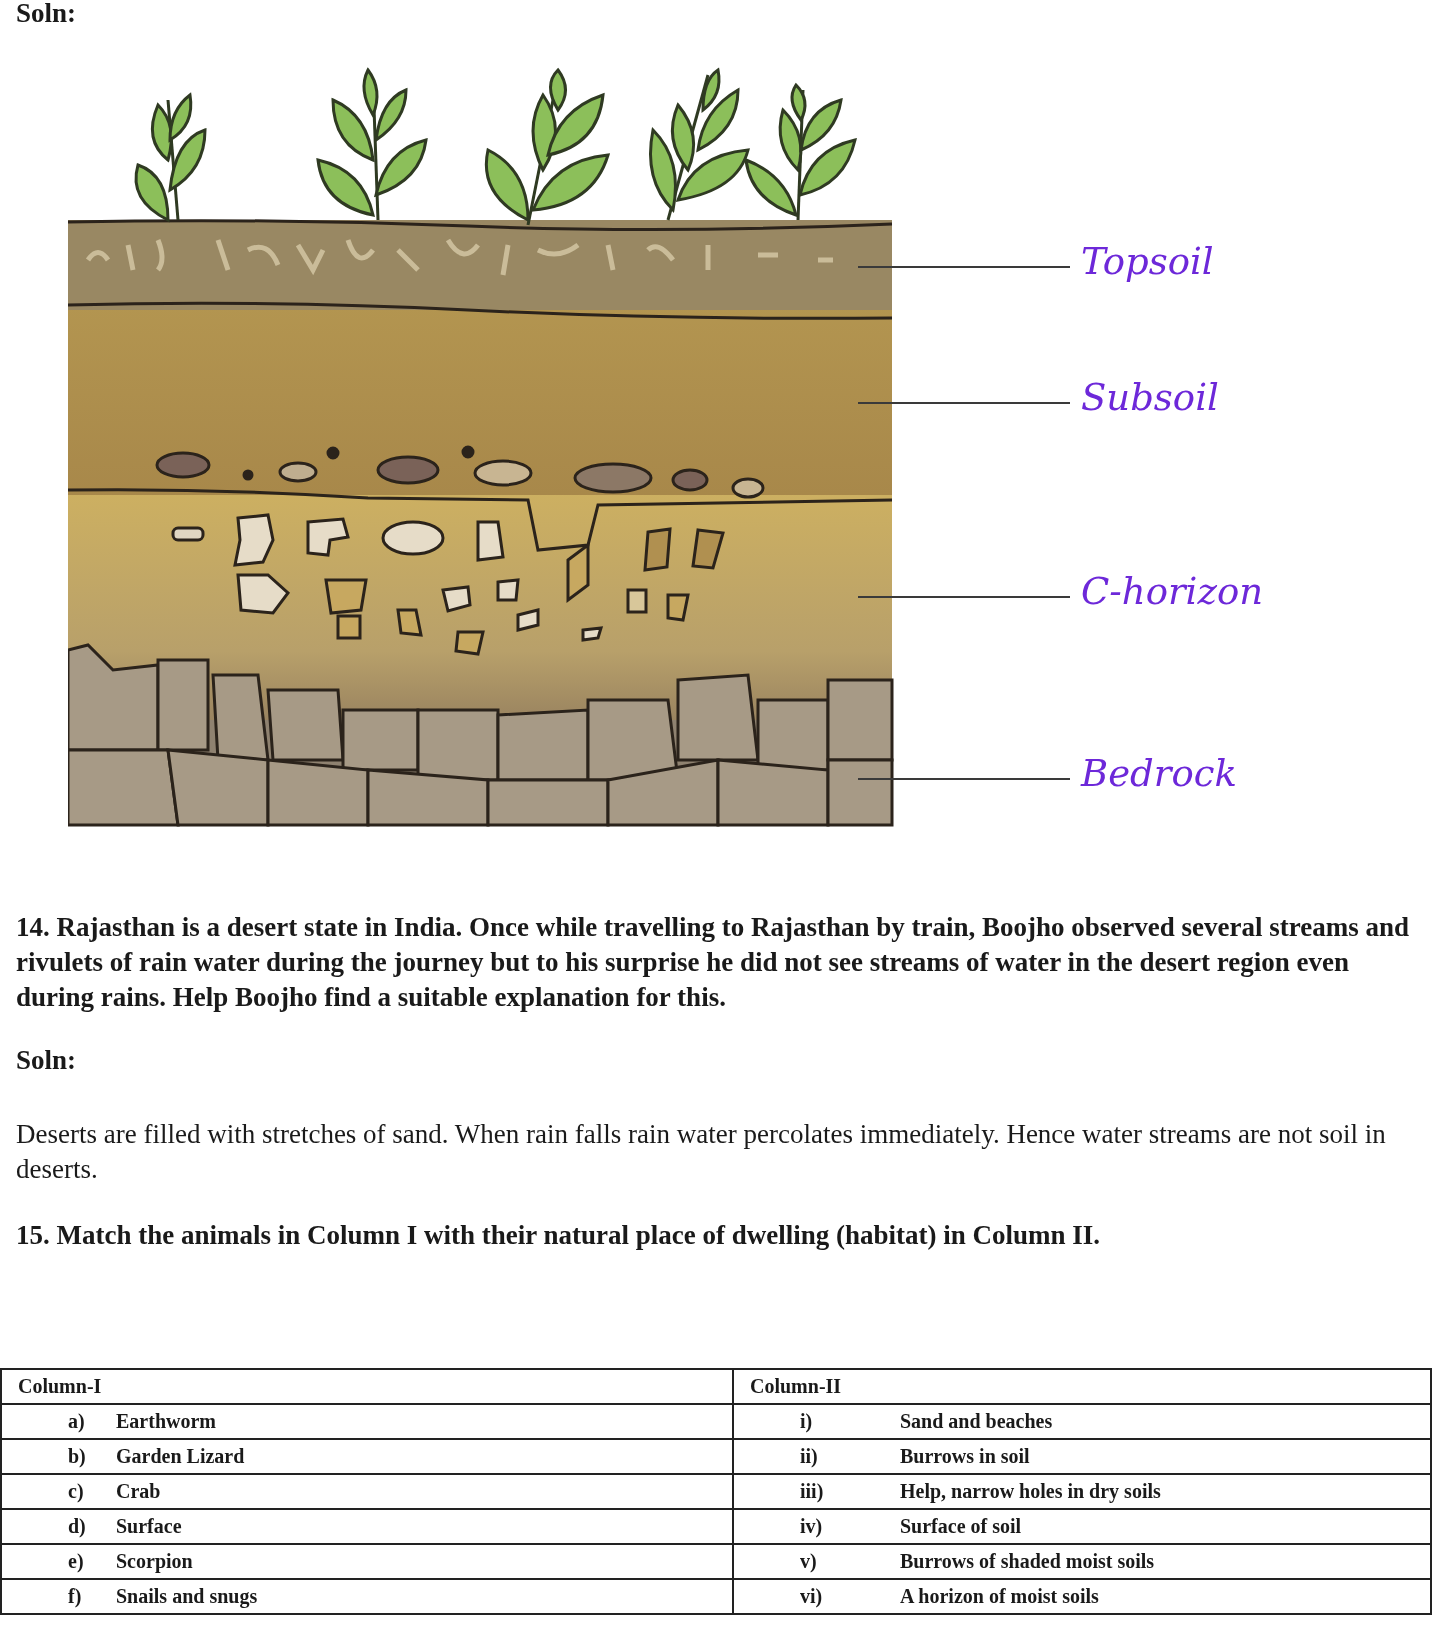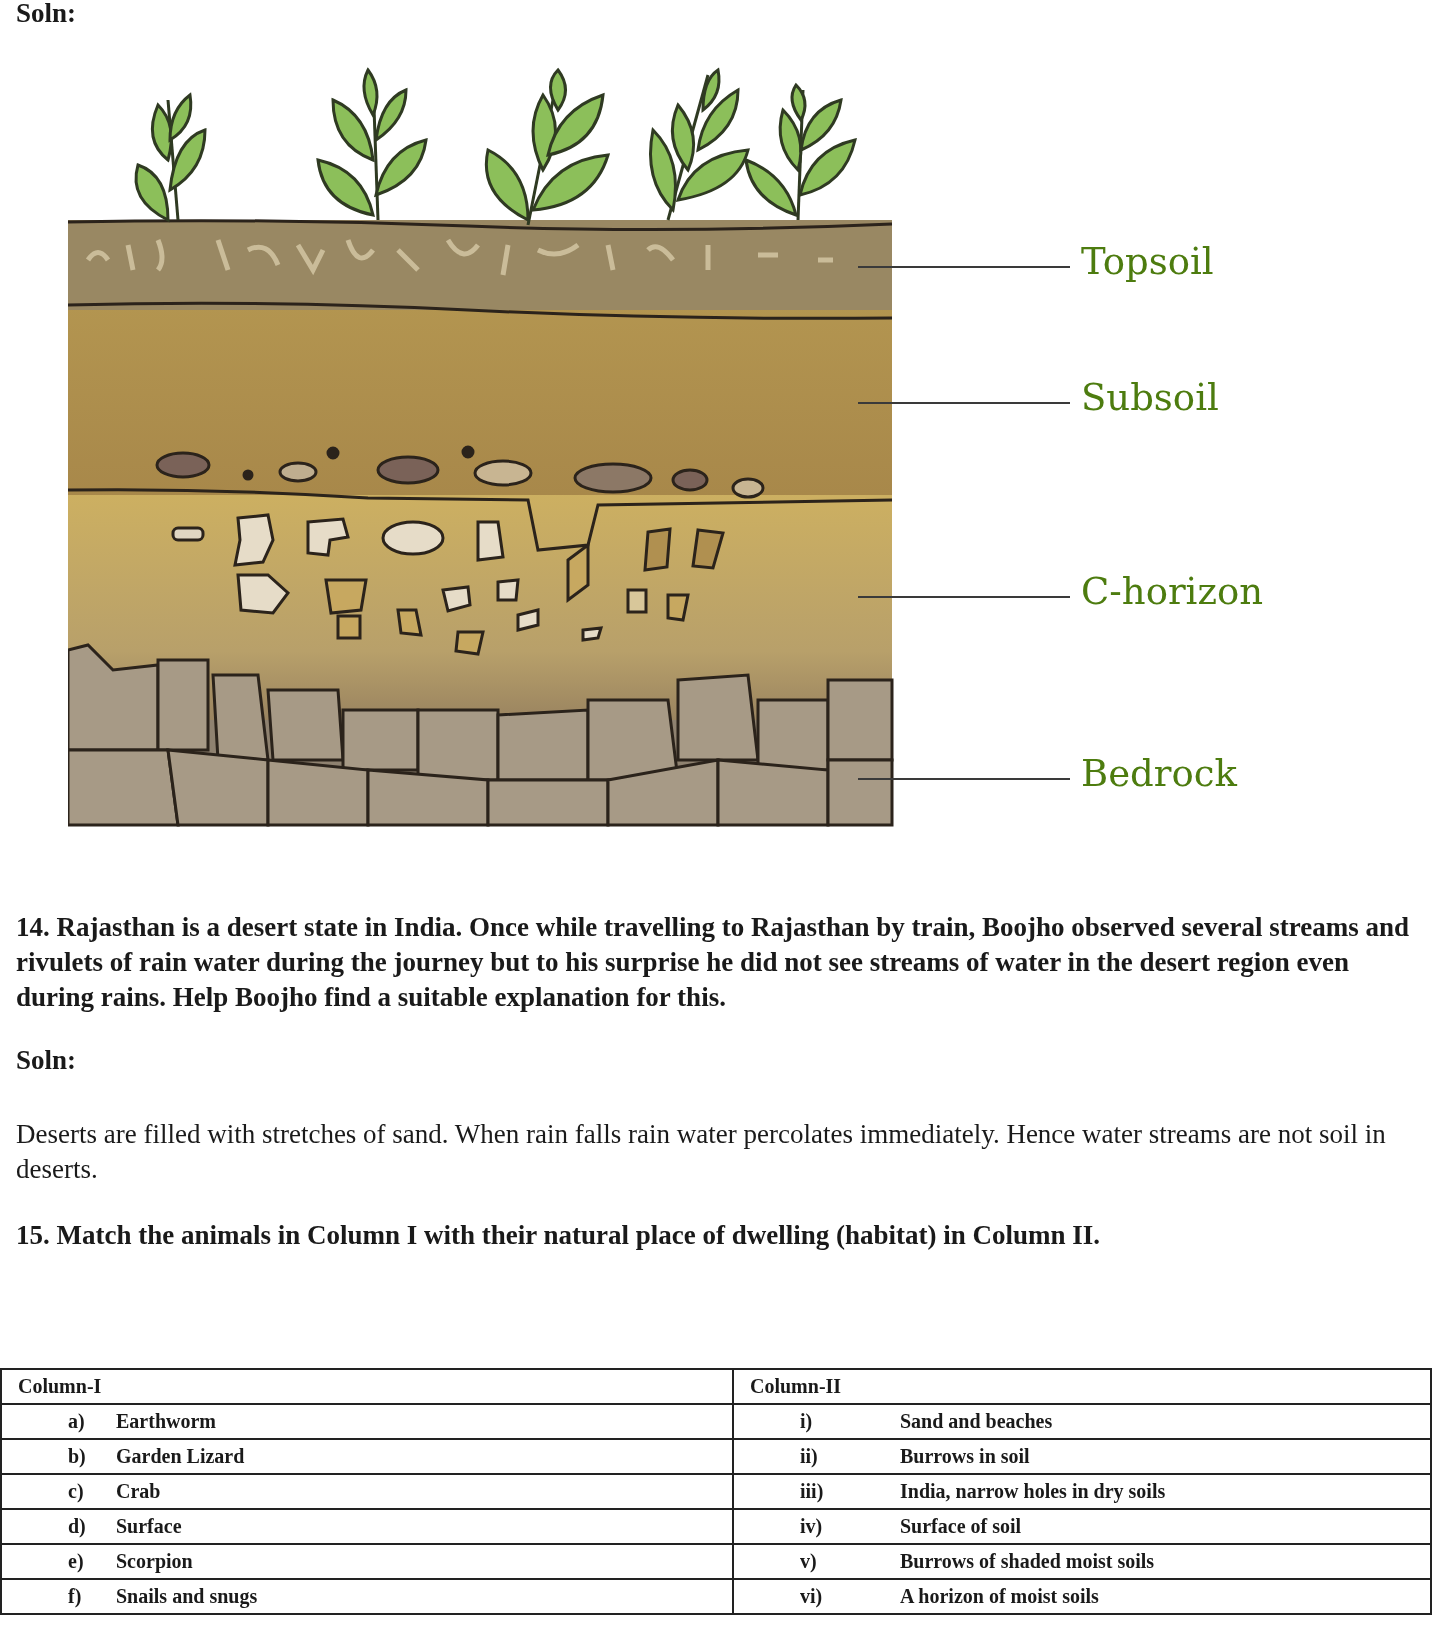--- a/index.html
+++ b/index.html
@@ -9,21 +9,21 @@
     }
     .abs { position: absolute; }
     .heading { left: 16px; font-size: 27px; font-weight: bold; }
     .qtext { left: 16px; width: 1400px; font-size: 27px; font-weight: bold; line-height: 35px; }
     .ptext { left: 16px; width: 1400px; font-size: 27px; line-height: 35px; }
 
     
     .diagram { left: 68px; top: 60px; width: 1300px; height: 800px; }
     .label {
       position: absolute; font-family: "DejaVu Serif", "Liberation Serif", serif;
-      font-size: 37px; color: #4d7c0f;
+      font-size: 37px; color: #6d28d9; font-style: italic;
     }
     .leader { position: absolute; height: 2px; background: #3a3a3a; }
 
     
     table.match {
       position: absolute; left: 0; top: 1368px; width: 1432px;
       border-collapse: collapse; font-size: 20px; font-weight: bold;
     }
     table.match td {
       border: 2px solid #222; height: 33px; padding: 0; vertical-align: middle;
@@ -191,21 +191,21 @@
   <tr>
     <td class="c1"><span class="num1">a)</span><span>Earthworm</span></td>
     <td><span class="num2">i)</span><span>Sand and beaches</span></td>
   </tr>
   <tr>
     <td class="c1"><span class="num1">b)</span><span>Garden Lizard</span></td>
     <td><span class="num2">ii)</span><span>Burrows in soil</span></td>
   </tr>
   <tr>
     <td class="c1"><span class="num1">c)</span><span>Crab</span></td>
-    <td><span class="num2">iii)</span><span>India, narrow holes in dry soils</span></td>
+    <td><span class="num2">iii)</span><span>Help, narrow holes in dry soils</span></td>
   </tr>
   <tr>
     <td class="c1"><span class="num1">d)</span><span>Surface</span></td>
     <td><span class="num2">iv)</span><span>Surface of soil</span></td>
   </tr>
   <tr>
     <td class="c1"><span class="num1">e)</span><span>Scorpion</span></td>
     <td><span class="num2">v)</span><span>Burrows of shaded moist soils</span></td>
   </tr>
   <tr>

